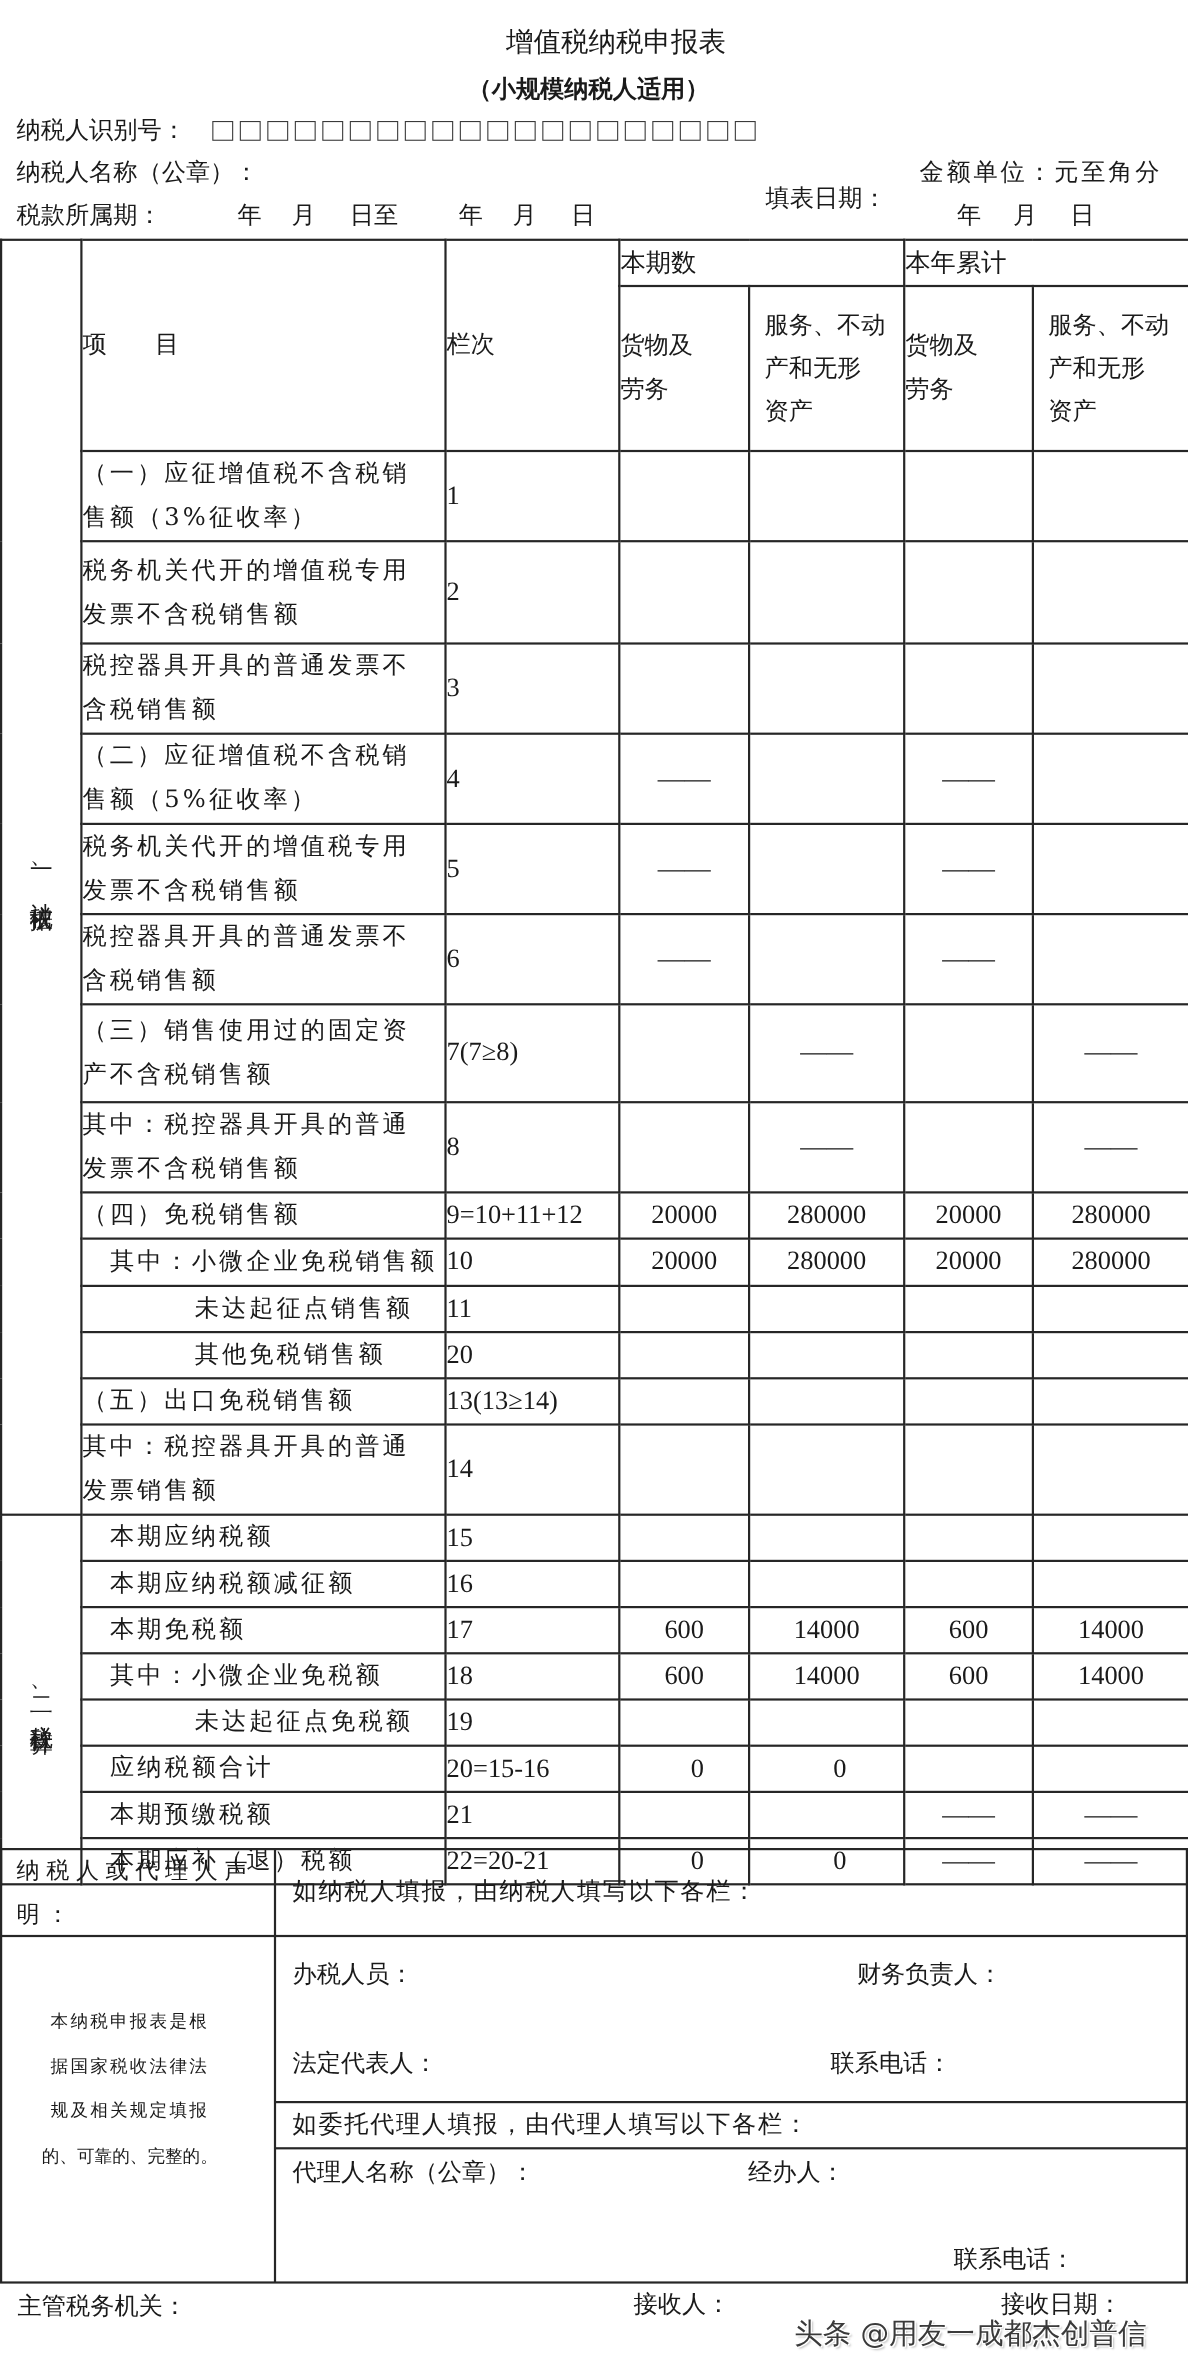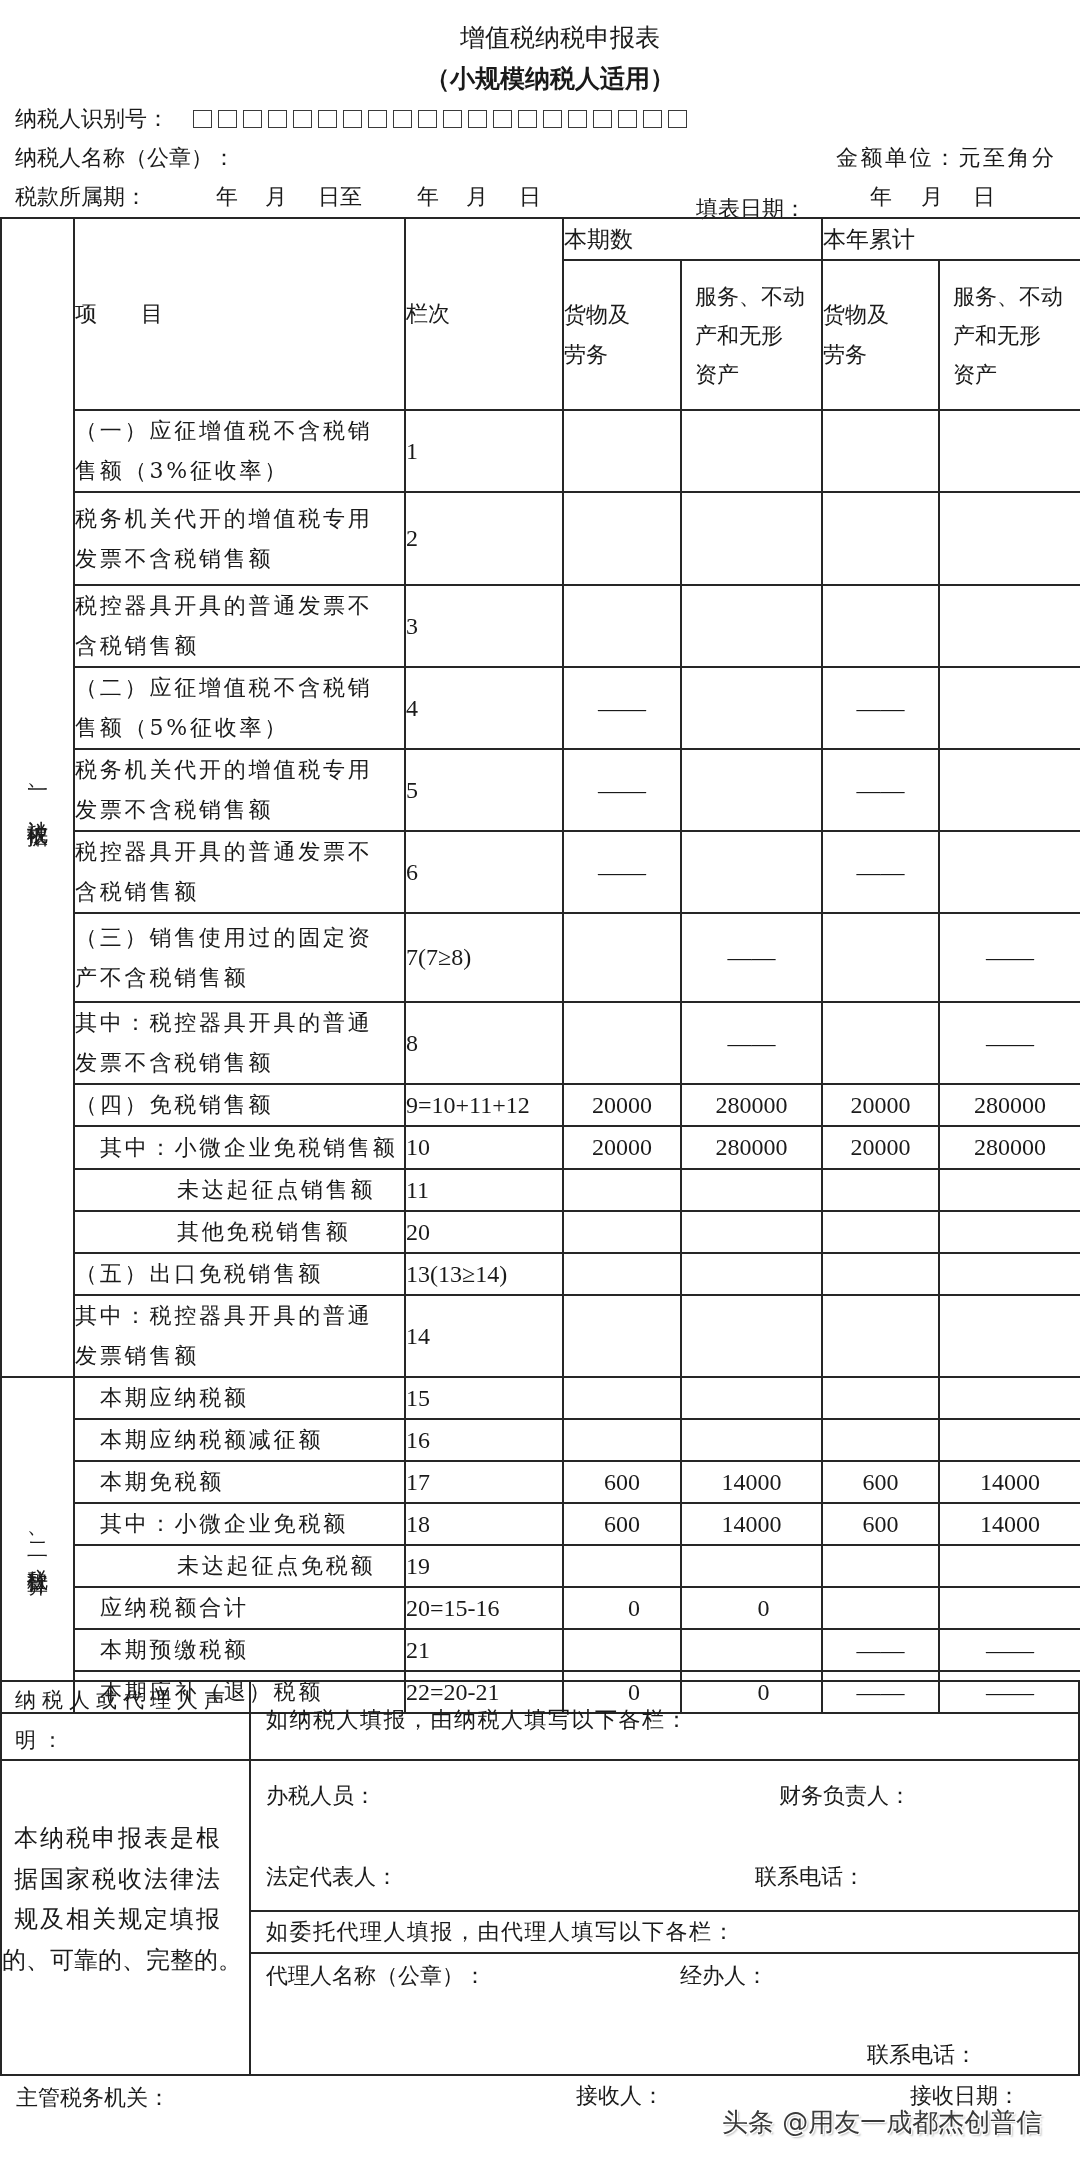--- a/index.html
+++ b/index.html
@@ -3,21 +3,21 @@
 <meta charset="utf-8">
 <style>
   html, body { margin:0; padding:0; }
   body {
     width:1080px; height:2160px; position:relative; overflow:hidden;
     background:#ffffff; color:#1a1a1a;
     font-family:"DejaVu Serif","Liberation Serif",serif;
   }
   .abs { position:absolute; white-space:pre; font-size:22px; line-height:30px; }
   .title { font-family:"DejaVu Sans","Liberation Sans",sans-serif; font-size:25px; line-height:32px; }
-  .subtitle { font-family:Liberation Mono, monospace; font-size:25px; line-height:32px; font-weight:bold; }
+  .subtitle { font-family:Liberation Sans, sans-serif; font-size:22px; line-height:32px; font-weight:bold; }
   .sp { letter-spacing:1.5px; }
   .idboxes { position:absolute; left:193px; top:110px; display:flex; }
   .idbox { width:19px; height:18px; box-sizing:border-box; border:1.5px solid #3a3a3a; margin-right:6px; font-size:12px; line-height:15px; text-align:center; }
 
   table.tbl {
     position:absolute; top:217px; left:0; width:1080px;
     border-collapse:collapse; table-layout:fixed;
   }
   .tbl td { border:2px solid #262626; padding:0; vertical-align:middle; }
   .c-sec { text-align:center; }
@@ -29,21 +29,21 @@
   .tbl td.ind1 { padding-left:25px; }
   .tbl td.ind2 { padding-left:102px; }
   .c-line { padding-left:12px; font-family:"Liberation Serif",serif; font-size:24px; text-align:left; white-space:nowrap; }
   .c-num { font-family:"Liberation Serif",serif; font-size:24px; text-align:center; white-space:nowrap; }
   .tbl td.zero { padding-left:24px; }
 
   .decl-box { position:absolute; left:0; top:1680px; width:1080px; height:396px; box-sizing:border-box; border:2px solid #262626; }
   .vline { position:absolute; left:249px; top:1680px; width:2px; height:395px; background:#262626; }
   .hline { position:absolute; height:2px; background:#262626; }
   .decl-label { position:absolute; left:15px; top:1680px; width:228px; font-size:21px; letter-spacing:6px; line-height:40px; white-space:normal; }
-  .statement { position:absolute; left:2px; top:1818px; width:232px; font-size:24px; line-height:40.5px; }
+  .statement { position:absolute; left:2px; top:1818px; width:232px; font-size:16px; line-height:40.5px; }
   .statement div { text-align:center; white-space:nowrap; letter-spacing:2px; }
   .statement div.tight { letter-spacing:0; }
   .watermark { position:absolute; left:722px; top:2105px; font-family:"DejaVu Sans","Liberation Sans",sans-serif; font-size:26px; line-height:34px; color:#3a3a3a; white-space:pre;
     text-shadow: 1px 1px 0 #fff, -1px -1px 0 #fff, 1px -1px 0 #fff, -1px 1px 0 #fff, 2px 2px 2px #bbb; }
 </style>
 </head>
 <body>
 
 <div class="abs title" style="left:460px; top:6px;margin-top:16px;">增值税纳税申报表</div>
 <div class="abs subtitle" style="left:425px; top:65px;">（小规模纳税人适用）</div>
@@ -76,21 +76,21 @@
 <div class="abs" style="left:836px; top:143px; letter-spacing:2.5px;">金额单位：元至角分</div>
 
 <div class="abs" style="left:15px; top:182px;">税款所属期：</div>
 <div class="abs" style="left:216px; top:182px;">年</div>
 <div class="abs" style="left:265px; top:182px;">月</div>
 <div class="abs" style="left:318px; top:182px;">日至</div>
 <div class="abs" style="left:417px; top:182px;">年</div>
 <div class="abs" style="left:466px; top:182px;">月</div>
 <div class="abs" style="left:519px; top:182px;">日</div>
 
-<div class="abs" style="left:696px; top:194px;">填表日期：</div>
+<div class="abs" style="left:696px; top:166px;">填表日期：</div>
 <div class="abs" style="left:870px; top:182px;">年</div>
 <div class="abs" style="left:921px; top:182px;">月</div>
 <div class="abs" style="left:973px; top:182px;">日</div>
 
 <table class="tbl">
   <colgroup>
     <col style="width:73px">
       <col style="width:331px">
       <col style="width:158px">
     <col style="width:118px">

